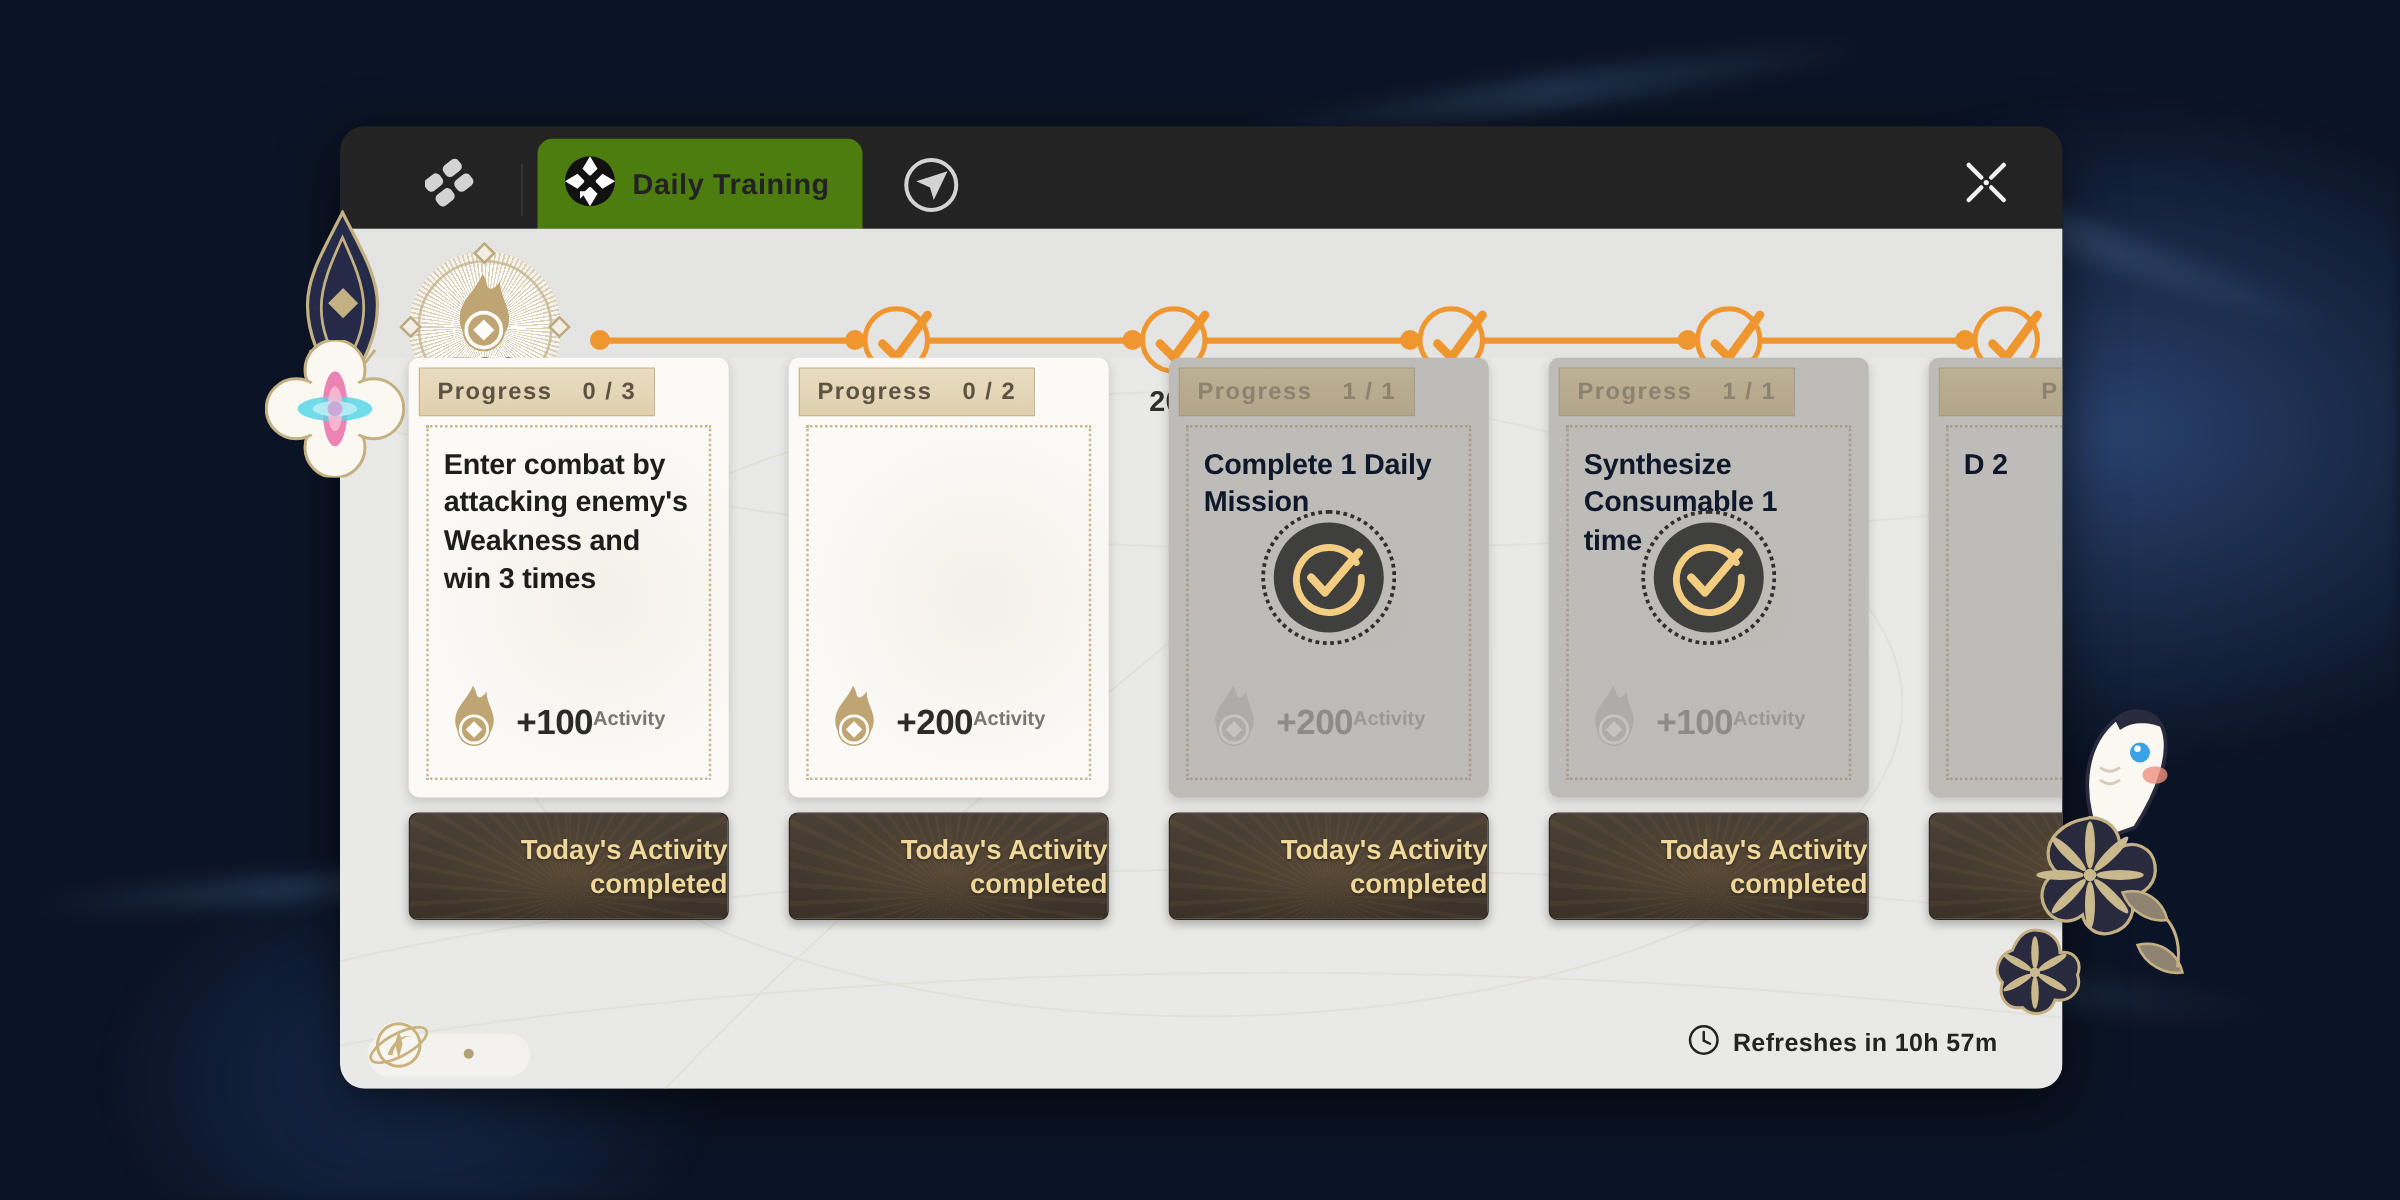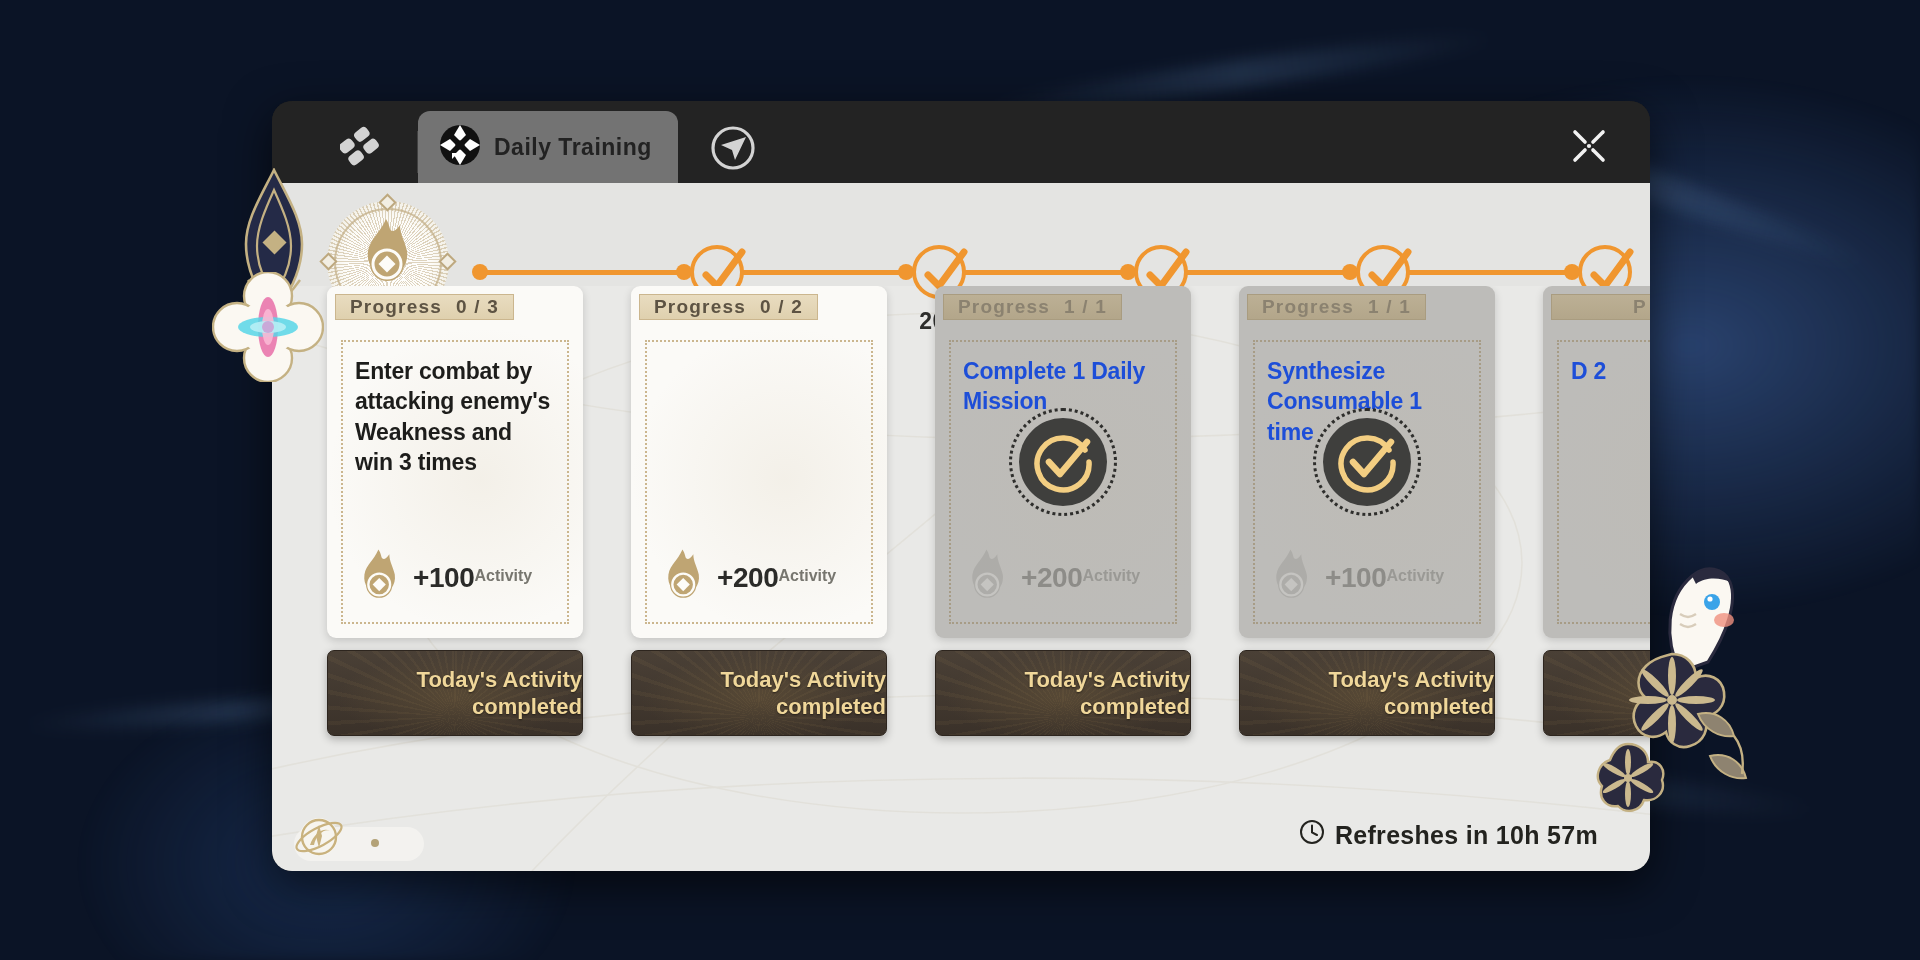--- a/index.html
+++ b/index.html
@@ -59,24 +59,25 @@
     cursor: pointer;
     position: relative;
   }
   .tab-icon-only { width: 110px; }
   .tab-sep {
     position: absolute; right: 0; top: 14px;
     width: 1px; height: 42px;
     background: rgba(255,255,255,0.14);
   }
   .tab.active {
-    background: #737373;
+    background: #4d7c0f;
     border-radius: 12px 12px 0 0;
     height: 72px;
     padding: 0 26px 0 20px;
+    margin-left: 12px;
   }
   .tab.active .tab-label {
     color: #222; font-size: 23px; font-weight: bold;
     letter-spacing: 0.5px; white-space: nowrap;
   }
   .tabspacer { flex: 1; }
   #close-btn {
     width: 86px; height: 70px;
     display: flex; align-items: center; justify-content: center;
     cursor: pointer;
@@ -187,25 +188,25 @@
   .card-paper {
     position: absolute; inset: 0;
     background:
       radial-gradient(circle at 60% 55%, rgba(196,178,142,0.14) 0%, rgba(255,255,255,0) 62%);
   }
   .card.done .card-paper { opacity: 0.5; }
   .card.done { background: #bdbcb9; }
 
   .prog-chip {
     position: absolute; left: 8px; top: 8px;
-    min-width: 178px; height: 26px;
+    min-width: 178px; height: 39px;
     background: linear-gradient(180deg, #e9dcc0 0%, #dfd0ae 100%);
     border: 1px solid #cbb68e;
     display: flex; align-items: center; justify-content: center;
-    gap: 14px;
+    gap: 24px;
     padding: 0 14px;
   }
   .card.done .prog-chip {
     background: linear-gradient(180deg, #bcb095 0%, #b3a68a 100%);
     border-color: #a99c80;
   }
   .prog-chip span {
     font-size: 19px; font-weight: bold; color: #5d5343;
     letter-spacing: 1.2px; white-space: nowrap;
   }
@@ -217,21 +218,21 @@
     padding: 14px 12px 8px 12px;
     display: flex; flex-direction: column;
   }
   .card.done .card-inner { border-color: #a79c86; }
 
   .task-text {
     font-size: 23px; font-weight: bold; color: #1d1d1b;
     line-height: 1.32;
     letter-spacing: -0.2px;
   }
-  .card.done .task-text { color: #1d4ed8; }
+  .card.done .task-text { color: #0f172a; }
 
   .reward {
     margin-top: auto;
     display: flex; align-items: center; gap: 8px;
     padding-bottom: 6px;
   }
   .reward-text { display: flex; flex-direction: row; line-height: 1; }
   .reward-amt { font-size: 28px; font-weight: bold; color: #2b2b29; letter-spacing: -0.4px; }
   .reward-lbl { font-size: 16px; font-weight: bold; color: #77766f; margin-top: 4px; }
   .card.done .reward-amt { color: #8d8c88; }
@@ -283,21 +284,21 @@
   
   #footer {
     position: absolute; left: 0; bottom: 0;
     width: 100%; height: 66px;
   }
   #refresh {
     position: absolute; right: 52px; top: 14px;
     display: flex; align-items: center; gap: 10px;
   }
   #refresh span {
-    font-size: 25px; font-weight: bold; color: #23231f;
+    font-size: 20px; font-weight: bold; color: #23231f;
     letter-spacing: 0.3px;
   }
   #corner-logo {
     position: absolute; left: 22px; bottom: 4px;
     width: 140px; height: 48px;
   }
   #corner-pill {
     position: absolute; left: 0; bottom: 6px;
     width: 130px; height: 34px;
     background: #f3f2ef;

